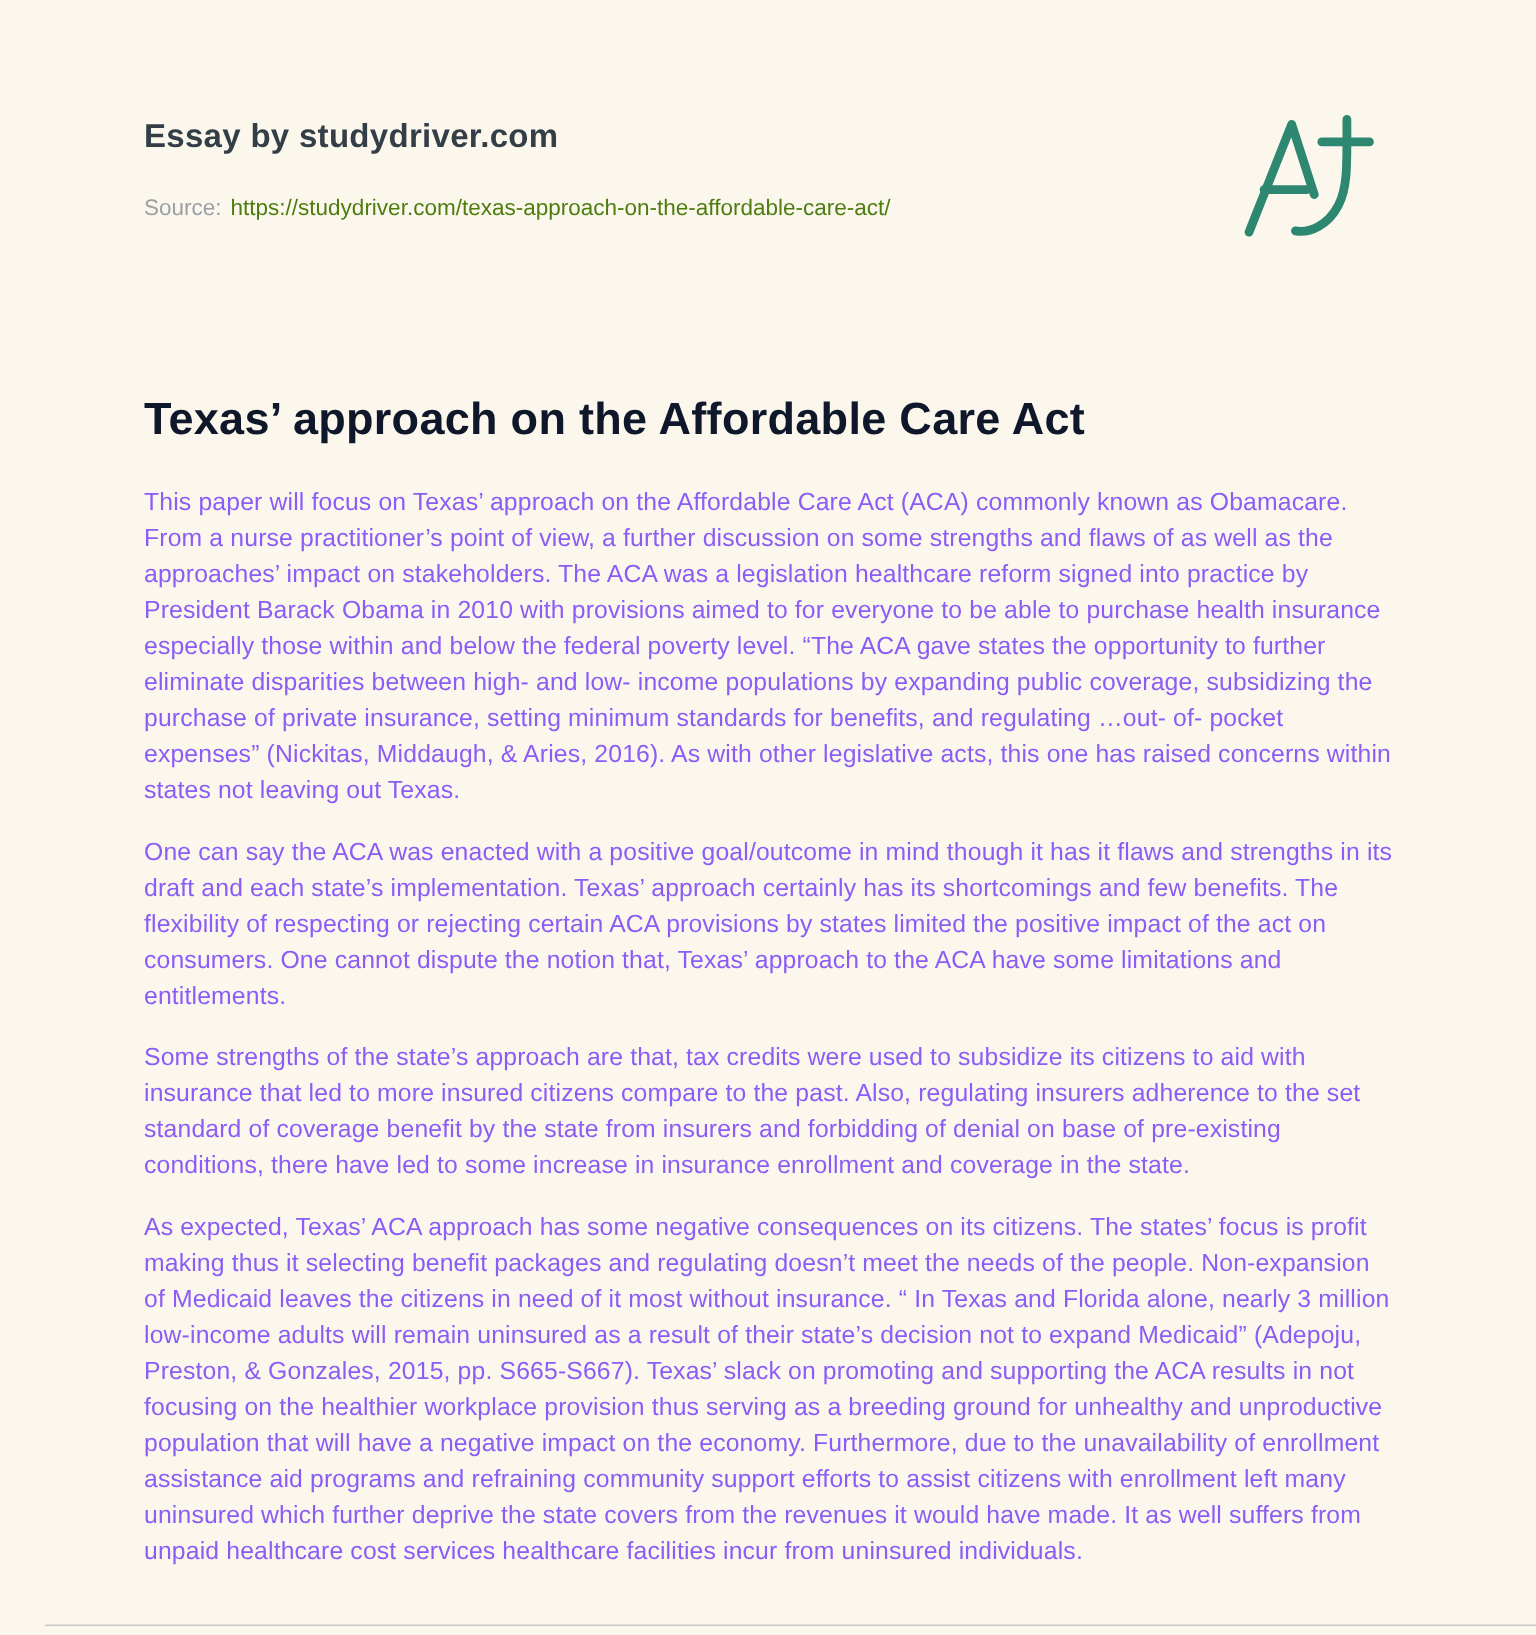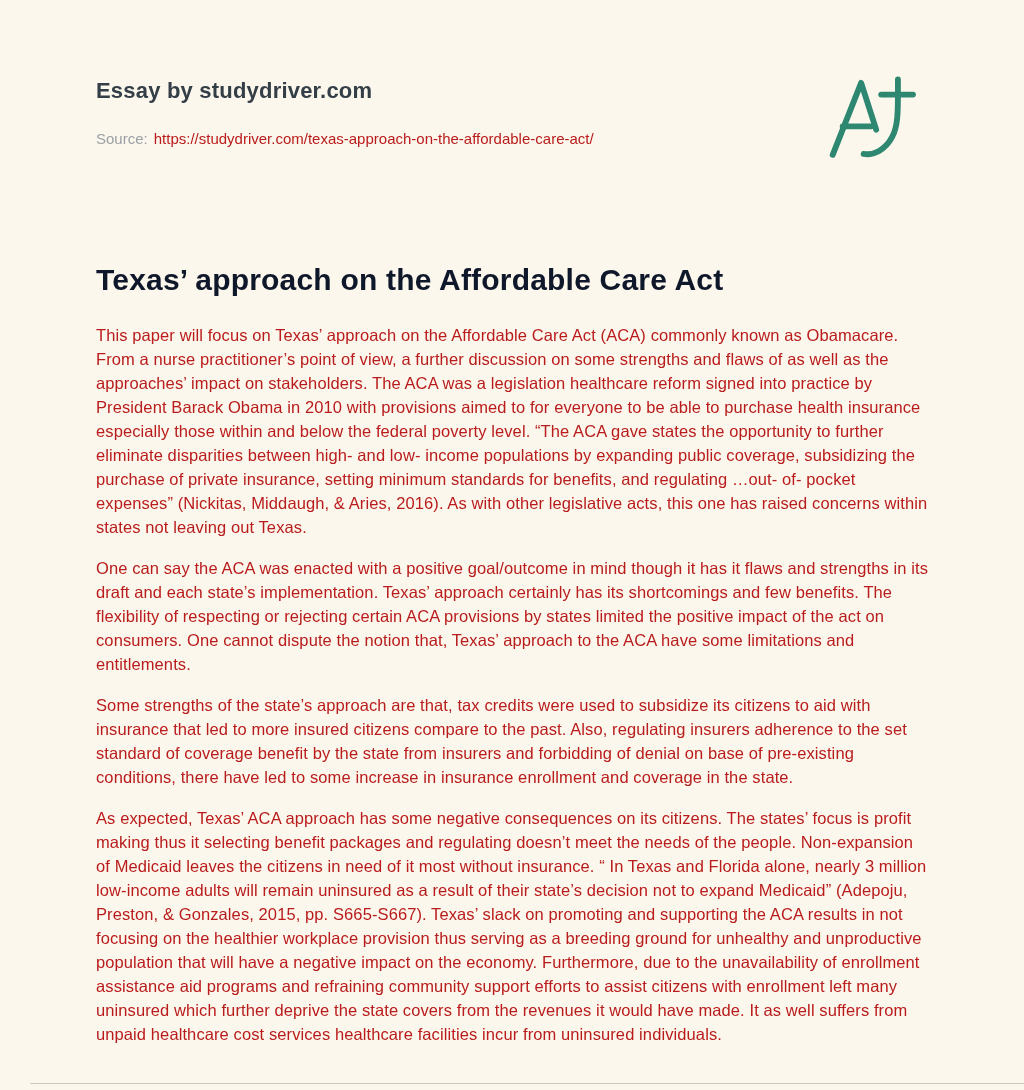--- a/index.html
+++ b/index.html
@@ -22,21 +22,21 @@
     color: #333e47;
     letter-spacing: .2px;
   }
   .source-line {
     margin-top: 26px;
     font-size: 15px;
     color: #9aa0a6;
   }
   .source-label { margin-right: 6px; text-align: center; }
   .source-url {
-    color: #b91c1c;
+    color: #4d7c0f;
     text-decoration: none;
     cursor: pointer;
   }
   .logo {
     position: absolute;
     top: 72px;
     right: 106px;
     width: 92px;
     height: 92px;
   }
@@ -46,21 +46,21 @@
     font-size: 30px;
     font-weight: 700;
     color: #0f172a;
     letter-spacing: .2px;
   }
   .body-text { margin-top: 26px; max-width: 838px; }
   .body-text p {
     font-size: 16.5px;
     line-height: 24px;
     margin-bottom: 17px;
-    color: #b91c1c;
+    color: #8b5cf6;
     letter-spacing: .1px;
     margin-top: 16px;
   }
   .footer-line {
     position: absolute;
     bottom: 6px;
     left: 30px;
     right: 0;
     border-top: 1px solid #c9c9c5;
   }

